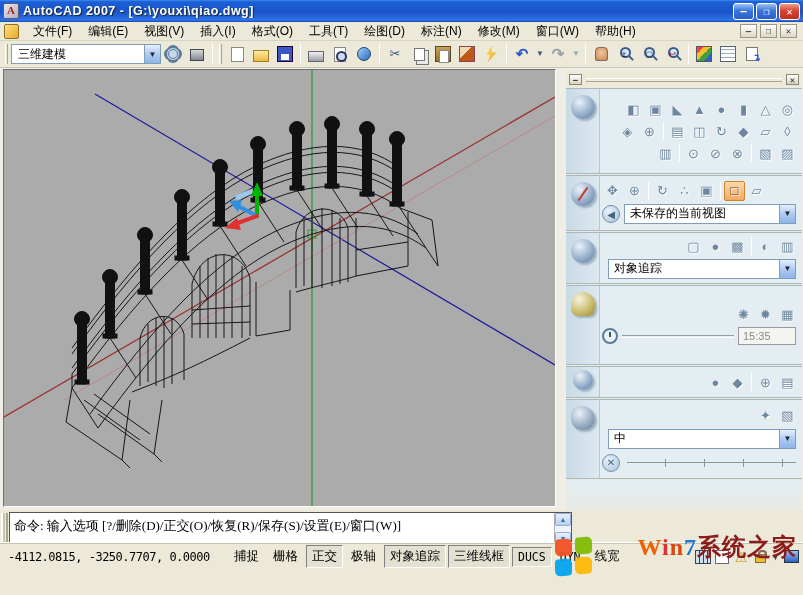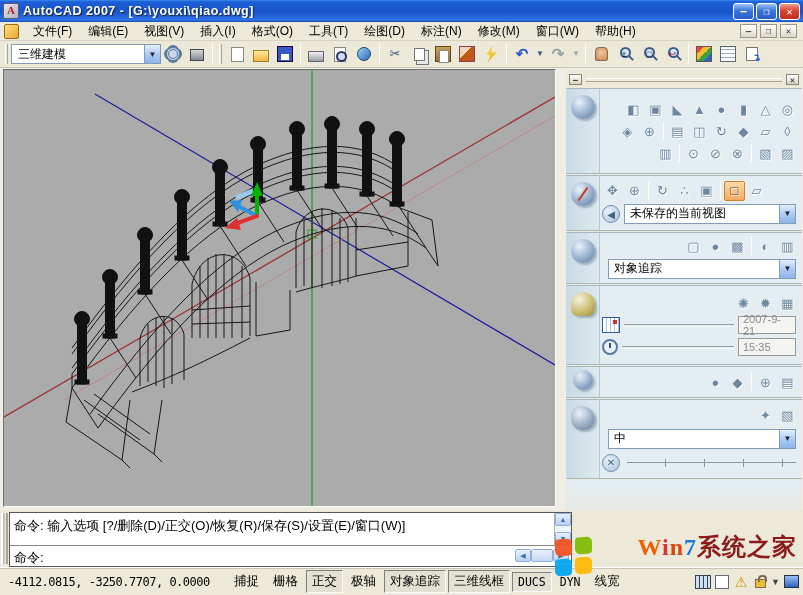--- a/index.html
+++ b/index.html
@@ -123,33 +123,33 @@
   .ic-cal:after{content:"";position:absolute;right:2px;top:2px;width:4px;height:4px;background:#D03030;}
   .ic-clock{width:16px;height:16px;border:2px solid #5A7A9A;border-radius:50%;background:#EAF2F8;position:relative;}
   .ic-clock:after{content:"";position:absolute;left:5px;top:2px;width:2px;height:5px;background:#356;}
   .dash-empty{height:86px;background:linear-gradient(#E3EDF2,#ECE9D8 70%);}
 
   
   .cmdwin{position:absolute;left:0;top:510px;width:803px;height:57px;background:#ECE9D8;display:flex;}
   .cmdgrip{width:7px;margin:3px 1px;border-left:2px solid #fff;border-right:2px solid #a8a490;
      box-shadow:inset 2px 0 0 #c8c4b0;}
   .cmdbox{width:563px;margin-top:2px;border:1px solid #555;background:#fff;display:flex;flex-direction:column;
-     font-family:Liberation Sans, sans-serif;font-size:13px;}
+     font-family:Liberation Serif, serif;font-size:13px;}
   .cmdrow1{flex:1;display:flex;border-bottom:1px solid #888;}
   .cmdtext{flex:1;padding:4px 4px 0 4px;white-space:nowrap;overflow:hidden;}
   .vsb{width:17px;display:flex;flex-direction:column;justify-content:space-between;border-left:1px solid #aaa;background:#EFF3FA;}
   .sbtn{height:13px;background:linear-gradient(#E8F0FC,#B8D0F0);border:1px solid #90AEDA;border-radius:2px;
      color:#3A6EA5;font-size:7px;display:flex;align-items:center;justify-content:center;}
   .cmdrow2{height:20px;display:flex;align-items:center;}
   .hsb{margin-left:auto;display:flex;height:14px;margin-right:2px;}
   .hsb .sbtn{width:16px;height:13px;font-size:7px;}
   .hsb .thumb{width:22px;height:13px;background:linear-gradient(#E8F0FC,#C8D8F0);border:1px solid #90AEDA;border-radius:2px;}
 
   
-  .statusbar{position:absolute;left:0;top:567px;width:803px;height:28px;background:#ECE9D8;
+  .statusbar{position:absolute;left:0;top:542px;width:803px;height:28px;background:#ECE9D8;
      border-top:1px solid #fff;box-shadow:inset 0 1px 0 #c8c4b4;display:flex;align-items:center;padding:0 2px;}
   .coords{width:226px;padding:2px 6px;font-family:"DejaVu Sans Mono",monospace;font-size:12px;letter-spacing:-0.5px;}
   .toggles{display:flex;align-items:center;gap:2px;}
   .tg{padding:2px 5px;border:1px solid transparent;white-space:nowrap;font-size:12.5px;}
   .tg.on{border-color:#808080 #FDFDFD #FDFDFD #808080;background:#E4E1D2;text-align:right;}
   .tg.mono{font-family:"DejaVu Sans Mono",monospace;font-size:11.5px;}
   .tray{margin-left:auto;display:flex;align-items:center;gap:3px;padding-right:2px;}
   .trayic{width:16px;height:16px;display:flex;align-items:center;justify-content:center;font-size:12px;}
   .ic-annogrid{width:16px;height:14px;border:1px solid #345;background:
      repeating-linear-gradient(90deg,#cfe0f0 0 3px,#345 3px 4px);}
@@ -511,25 +511,20 @@
 
       <div class="panel" style="height:80px">
         <div class="pleft">
             <span class="big b-light"></span>
           </div>
         <div class="pbody">
           <div class="irow right">
             <span class="di">✺</span>
             <span class="di">✹</span>
             <span class="di">▦</span>
-          </div>
-          <div class="sliderrow">
-            <span class="ic-cal"></span>
-            <span class="track"></span>
-            <span class="dfield">2007-9-21</span>
           </div>
           <div class="sliderrow">
             <span class="ic-clock"></span>
             <span class="track"></span>
             <span class="dfield">15:35</span>
           </div>
         </div>
       </div>
 
       <div class="panel" style="height:32px">

